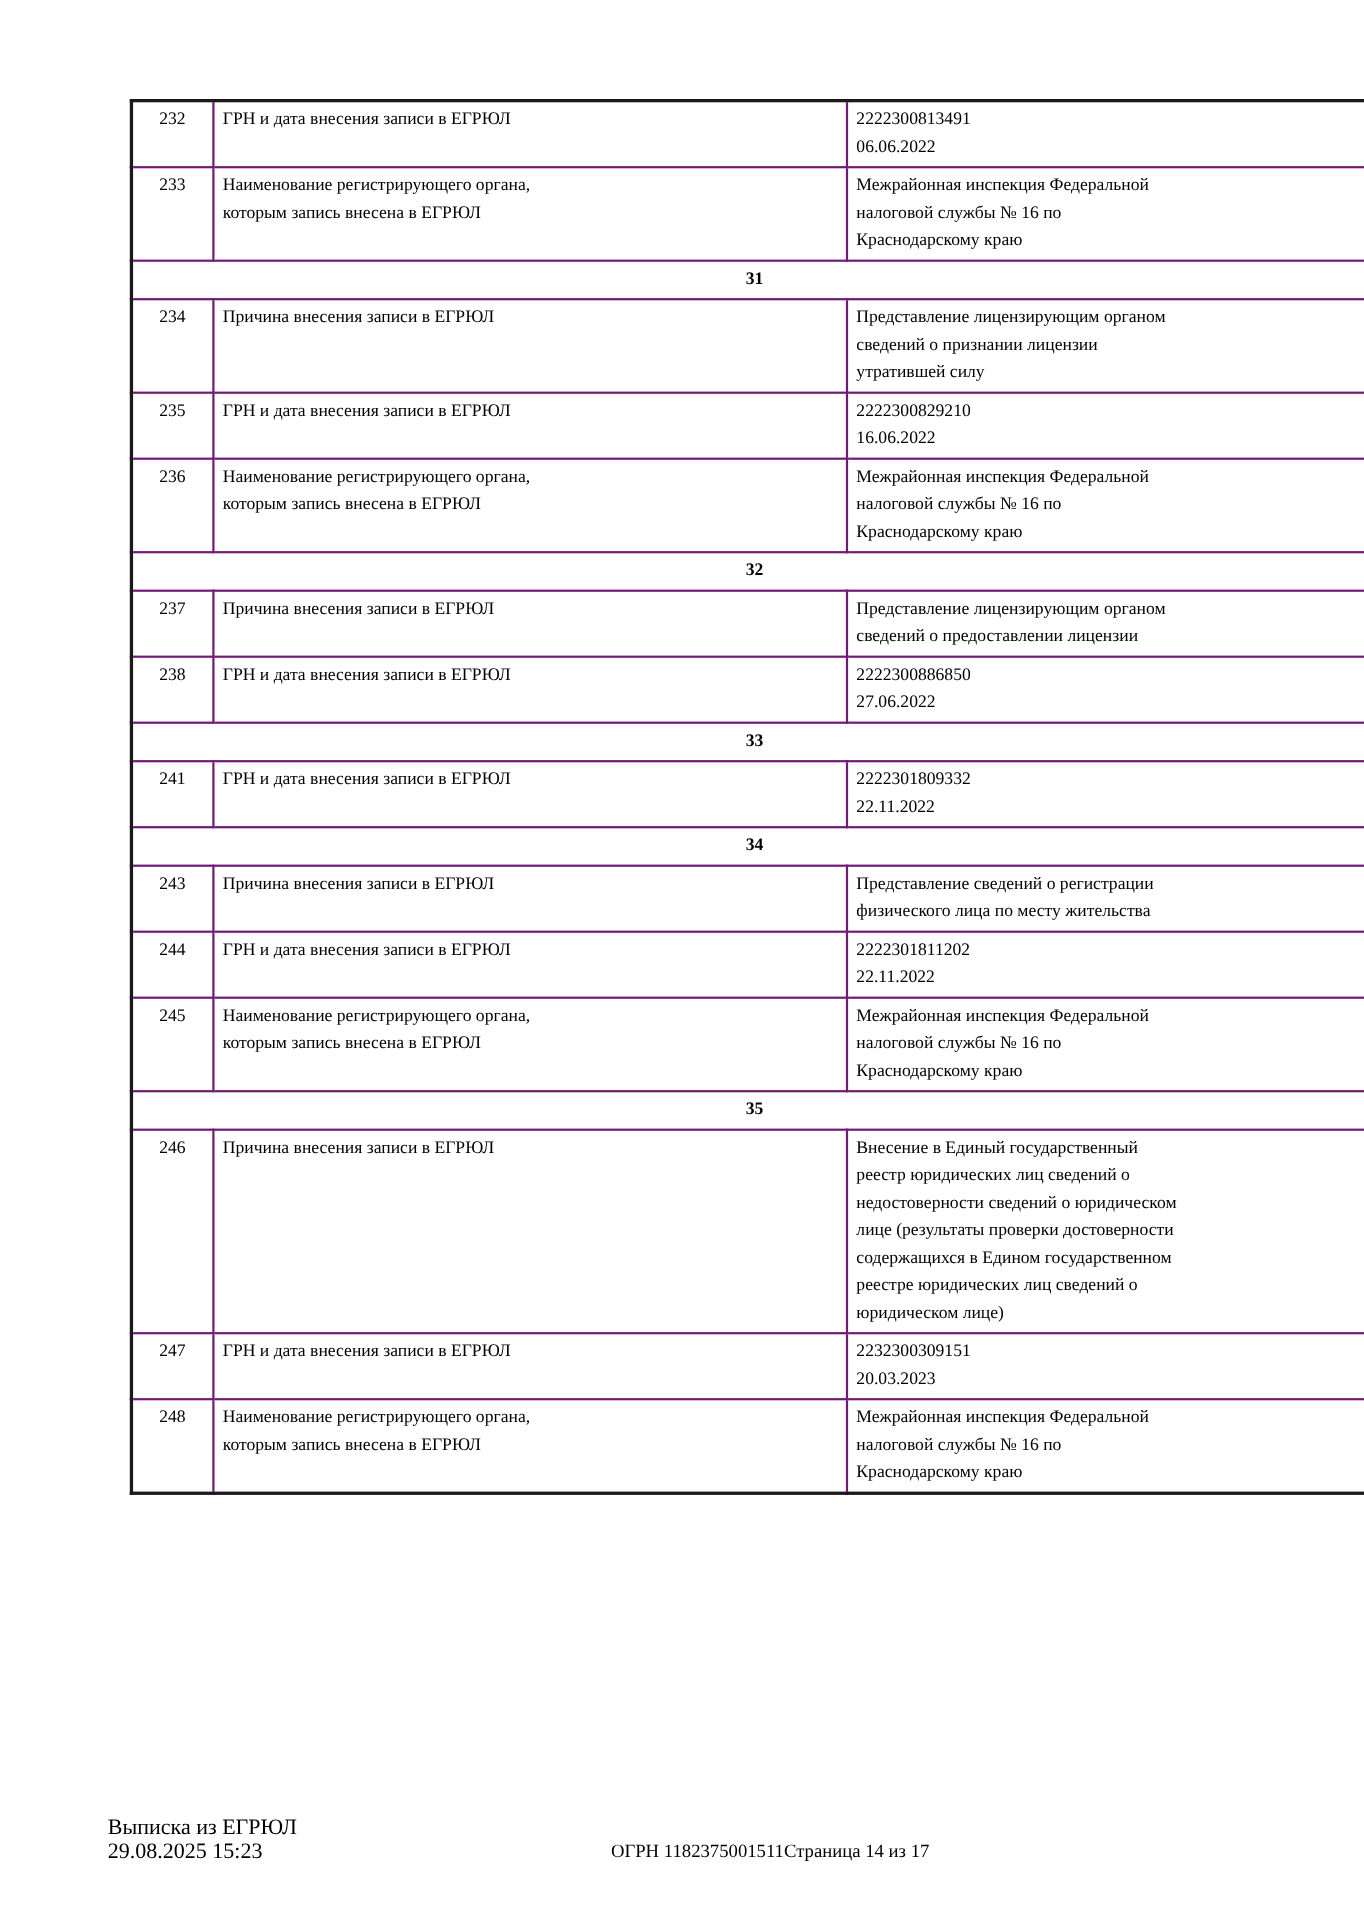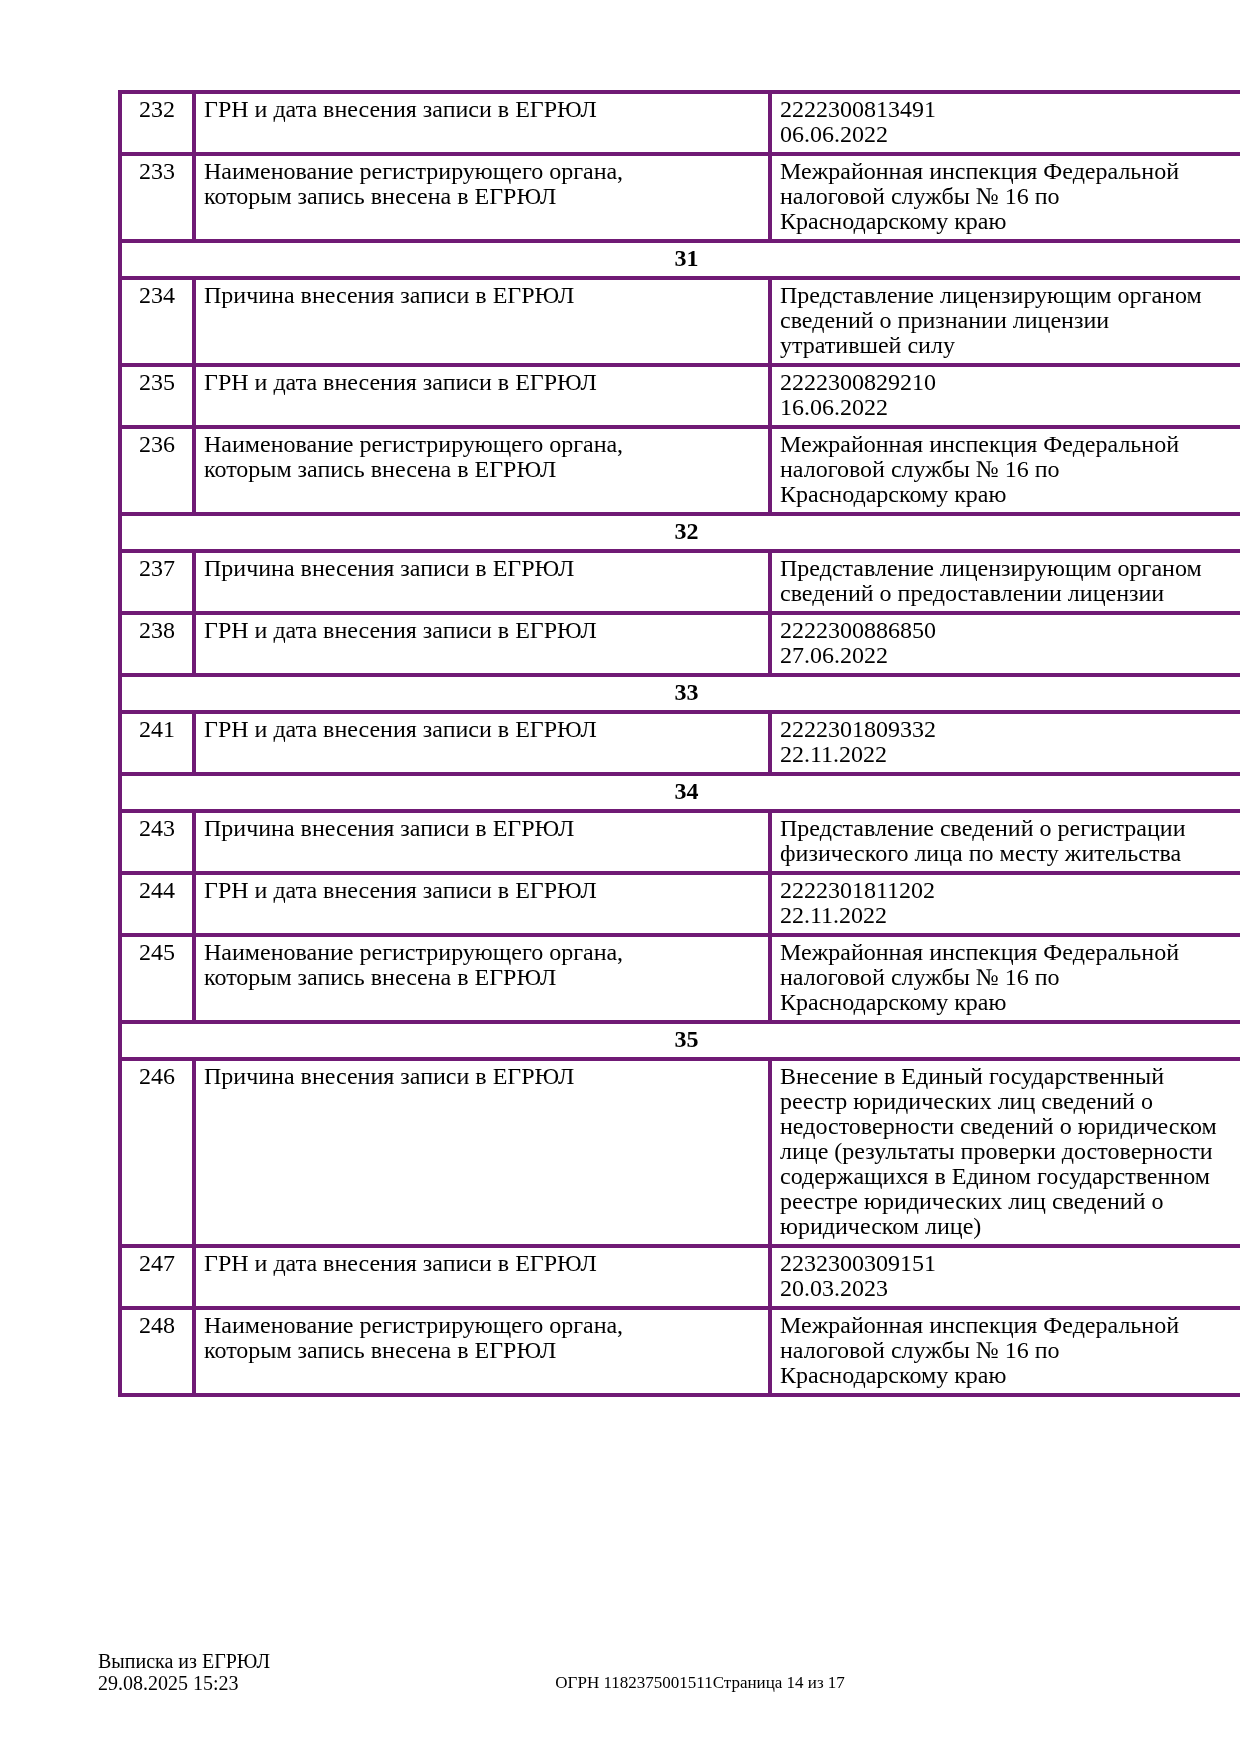--- a/index.html
+++ b/index.html
@@ -20,23 +20,23 @@
   table.records-table {
     position: absolute;
     left: 118px;
     top: 90px;
     width: 1035px;
     border-collapse: collapse;
     table-layout: fixed;
     border: 3px solid #1a1a1a;
   }
   table.records-table td {
-    border: 4px solid #701a75;
+    border: 2px solid #701a75;
     vertical-align: top;
-    font-size: 24px;
+    font-size: 16px;
     line-height: 25px;
     white-space: pre-line;
     overflow: hidden;
   }
   td.num-cell {
     width: 74px;
     text-align: center;
     padding: 3px 2px 5px;
   }
   td.label-cell {

